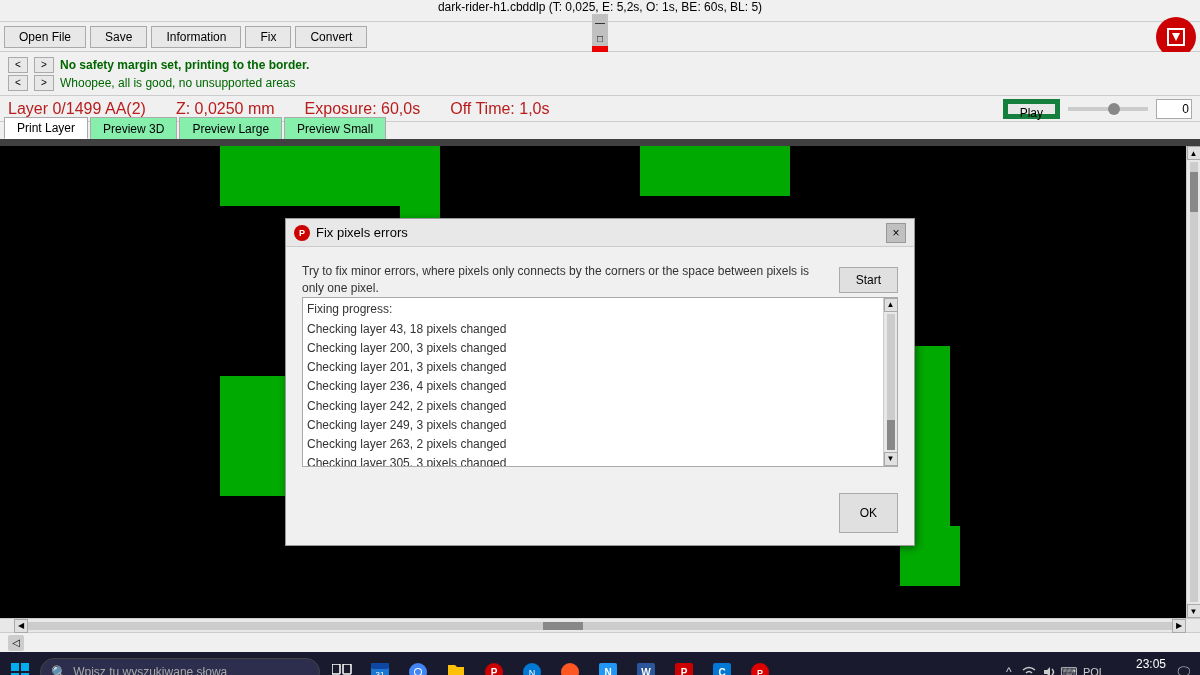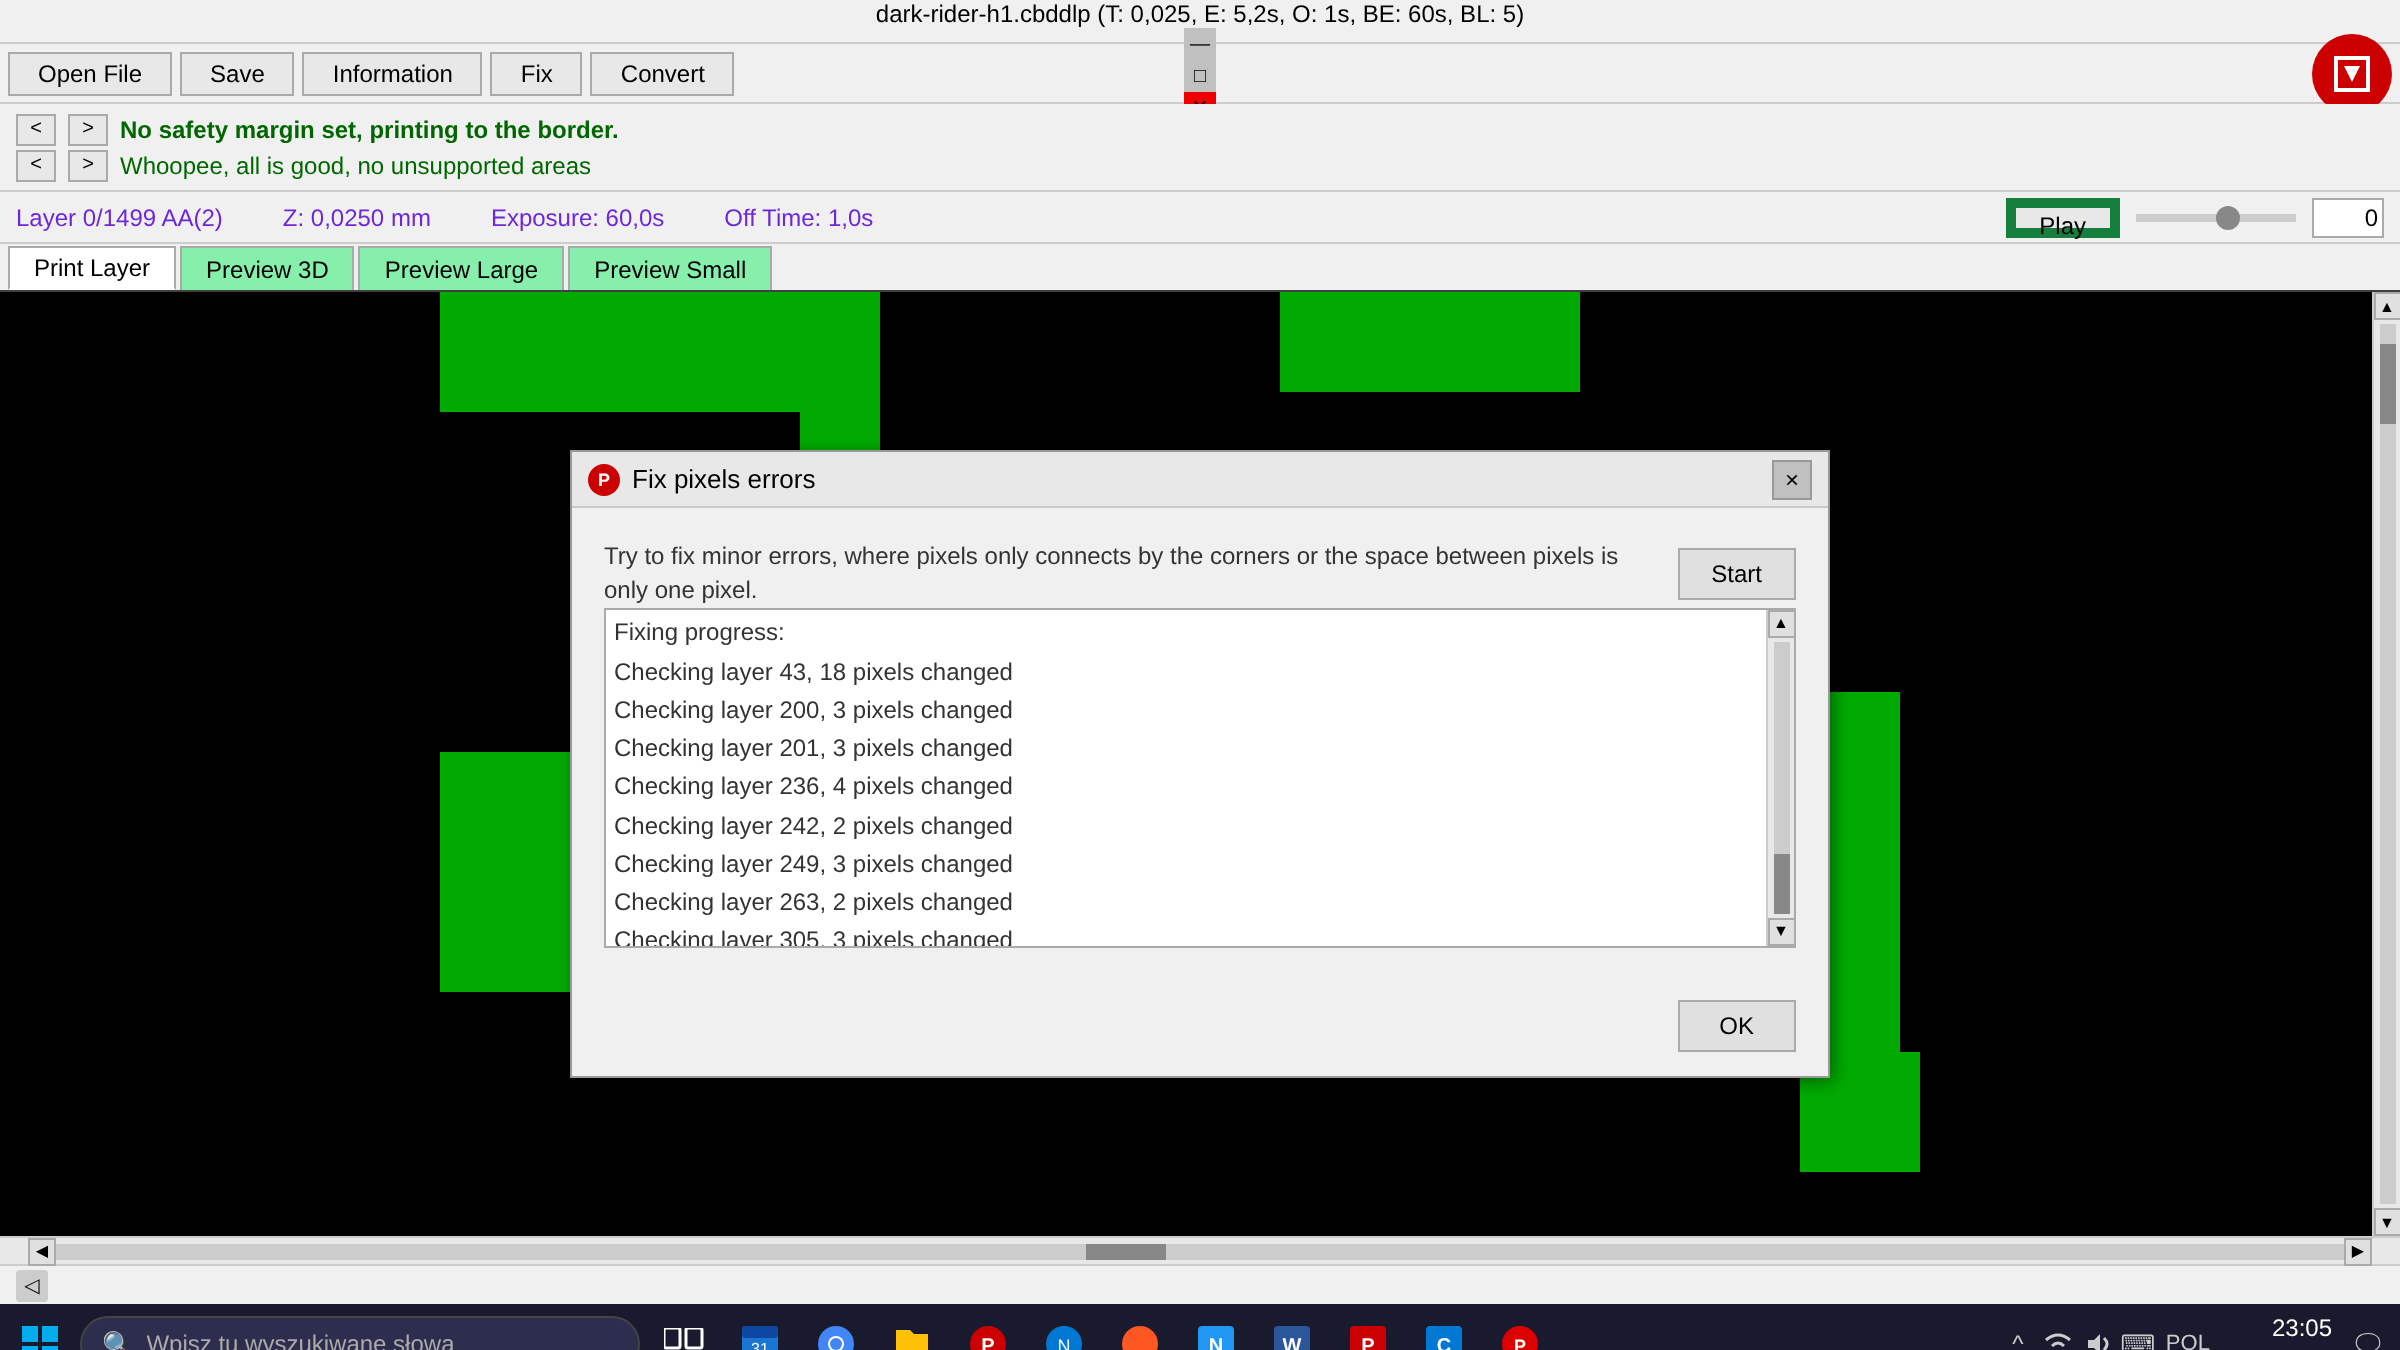--- a/index.html
+++ b/index.html
@@ -102,21 +102,21 @@
     
     #layer-bar {
       background: #f0f0f0;
       height: 26px;
       display: flex;
       align-items: center;
       padding: 0 8px;
       gap: 30px;
       border-bottom: 1px solid #ccc;
     }
-    .layer-info-item { font-size: 12px; color: #6d28d9; }
+    .layer-info-item { font-size: 16px; color: #b91c1c; }
 
     
     .play-section {
       margin-left: auto;
       display: flex;
       align-items: center;
       gap: 8px;
     }
     .play-btn {
       padding: 2px 12px;
@@ -155,21 +155,21 @@
       padding: 0 2px;
     }
 
     
     #tabs-bar {
       background: #f0f0f0;
       height: 24px;
       display: flex;
       align-items: flex-end;
       padding: 0 4px;
-      border-bottom: 1px solid #404040;
+      border-bottom: 7px solid #404040;
     }
     .tab {
       padding: 3px 12px;
       border: 1px solid #aaa;
       border-bottom: none;
       background: #86efac;
       cursor: pointer;
       font-size: 12px;
       height: 22px;
       display: flex;
@@ -514,21 +514,21 @@
       display: flex;
       justify-content: flex-end;
       padding: 10px 16px 12px;
     }
     .ok-btn {
       padding: 4px 20px;
       border: 1px solid #aaa;
       background: #e0e0e0;
       cursor: pointer;
       font-size: 12px;
-      height: 26px;
+      height: 40px;
     }
   </style>
 </head>
 <body>
 
 <div id="title-bar">
   <span id="title-text">dark-rider-h1.cbddlp (T: 0,025, E: 5,2s, O: 1s, BE: 60s, BL: 5)</span>
   <div id="title-controls">
     <button class="title-btn">—</button>
     <button class="title-btn">□</button>

